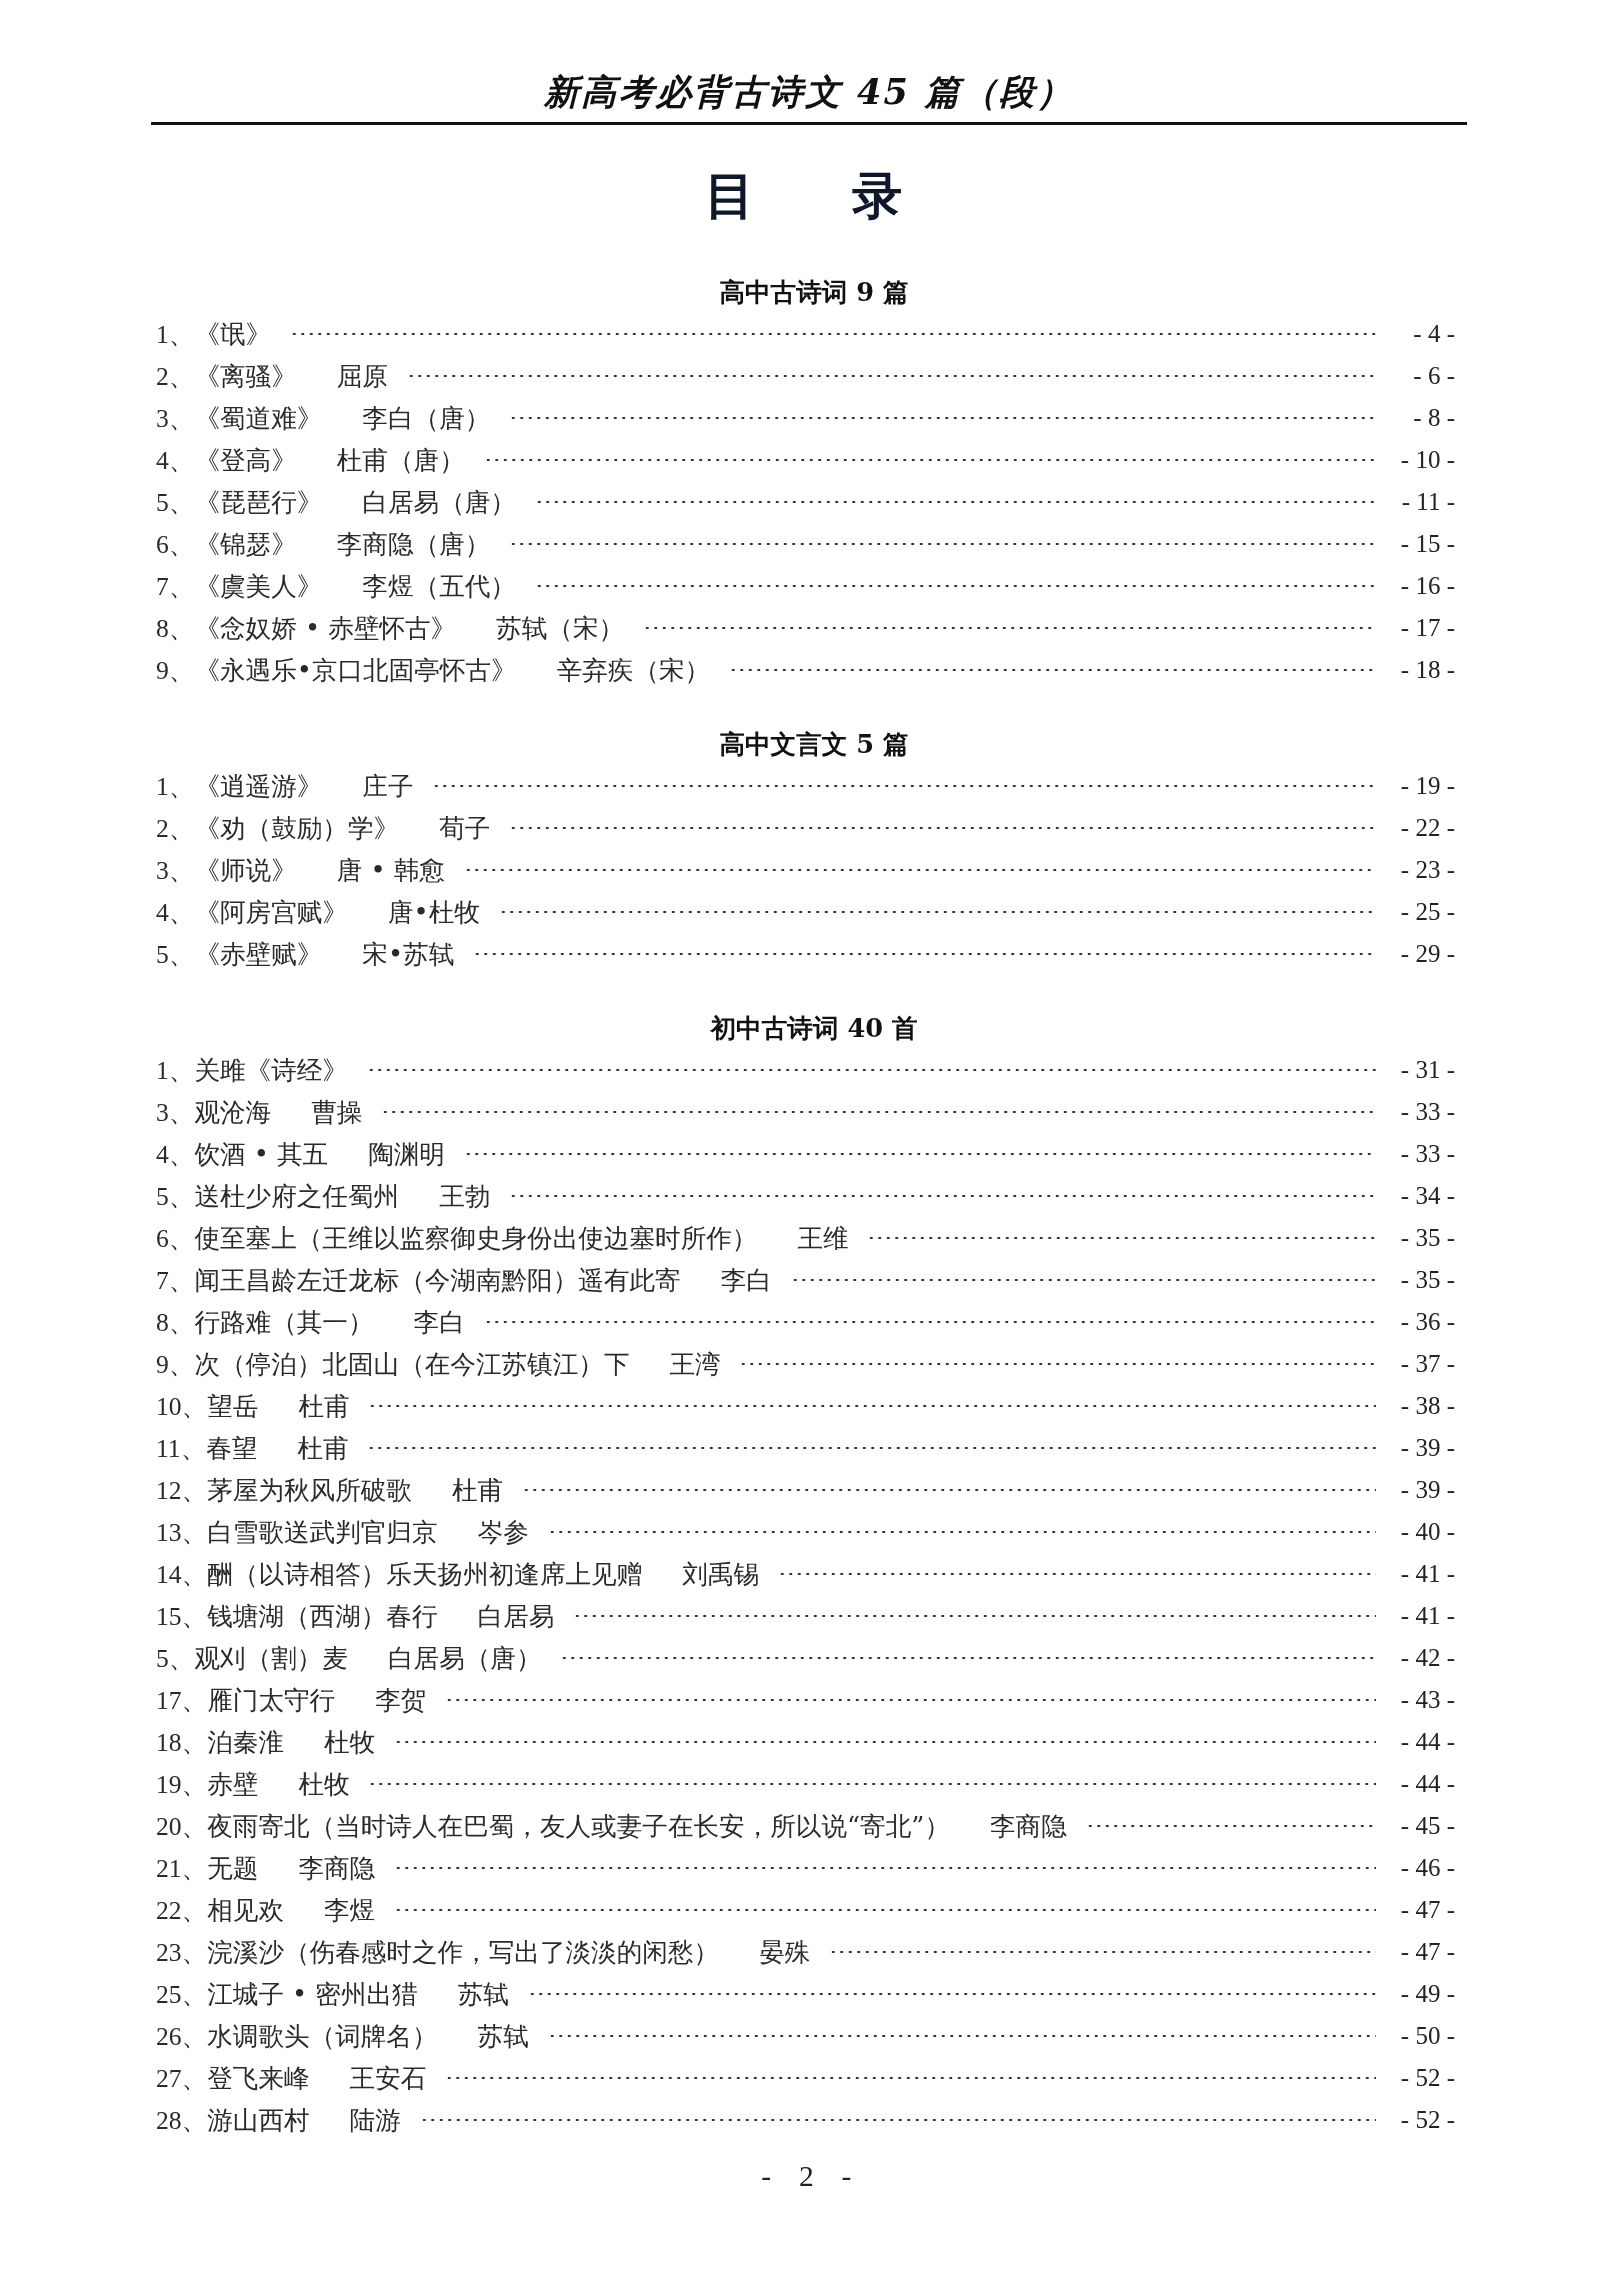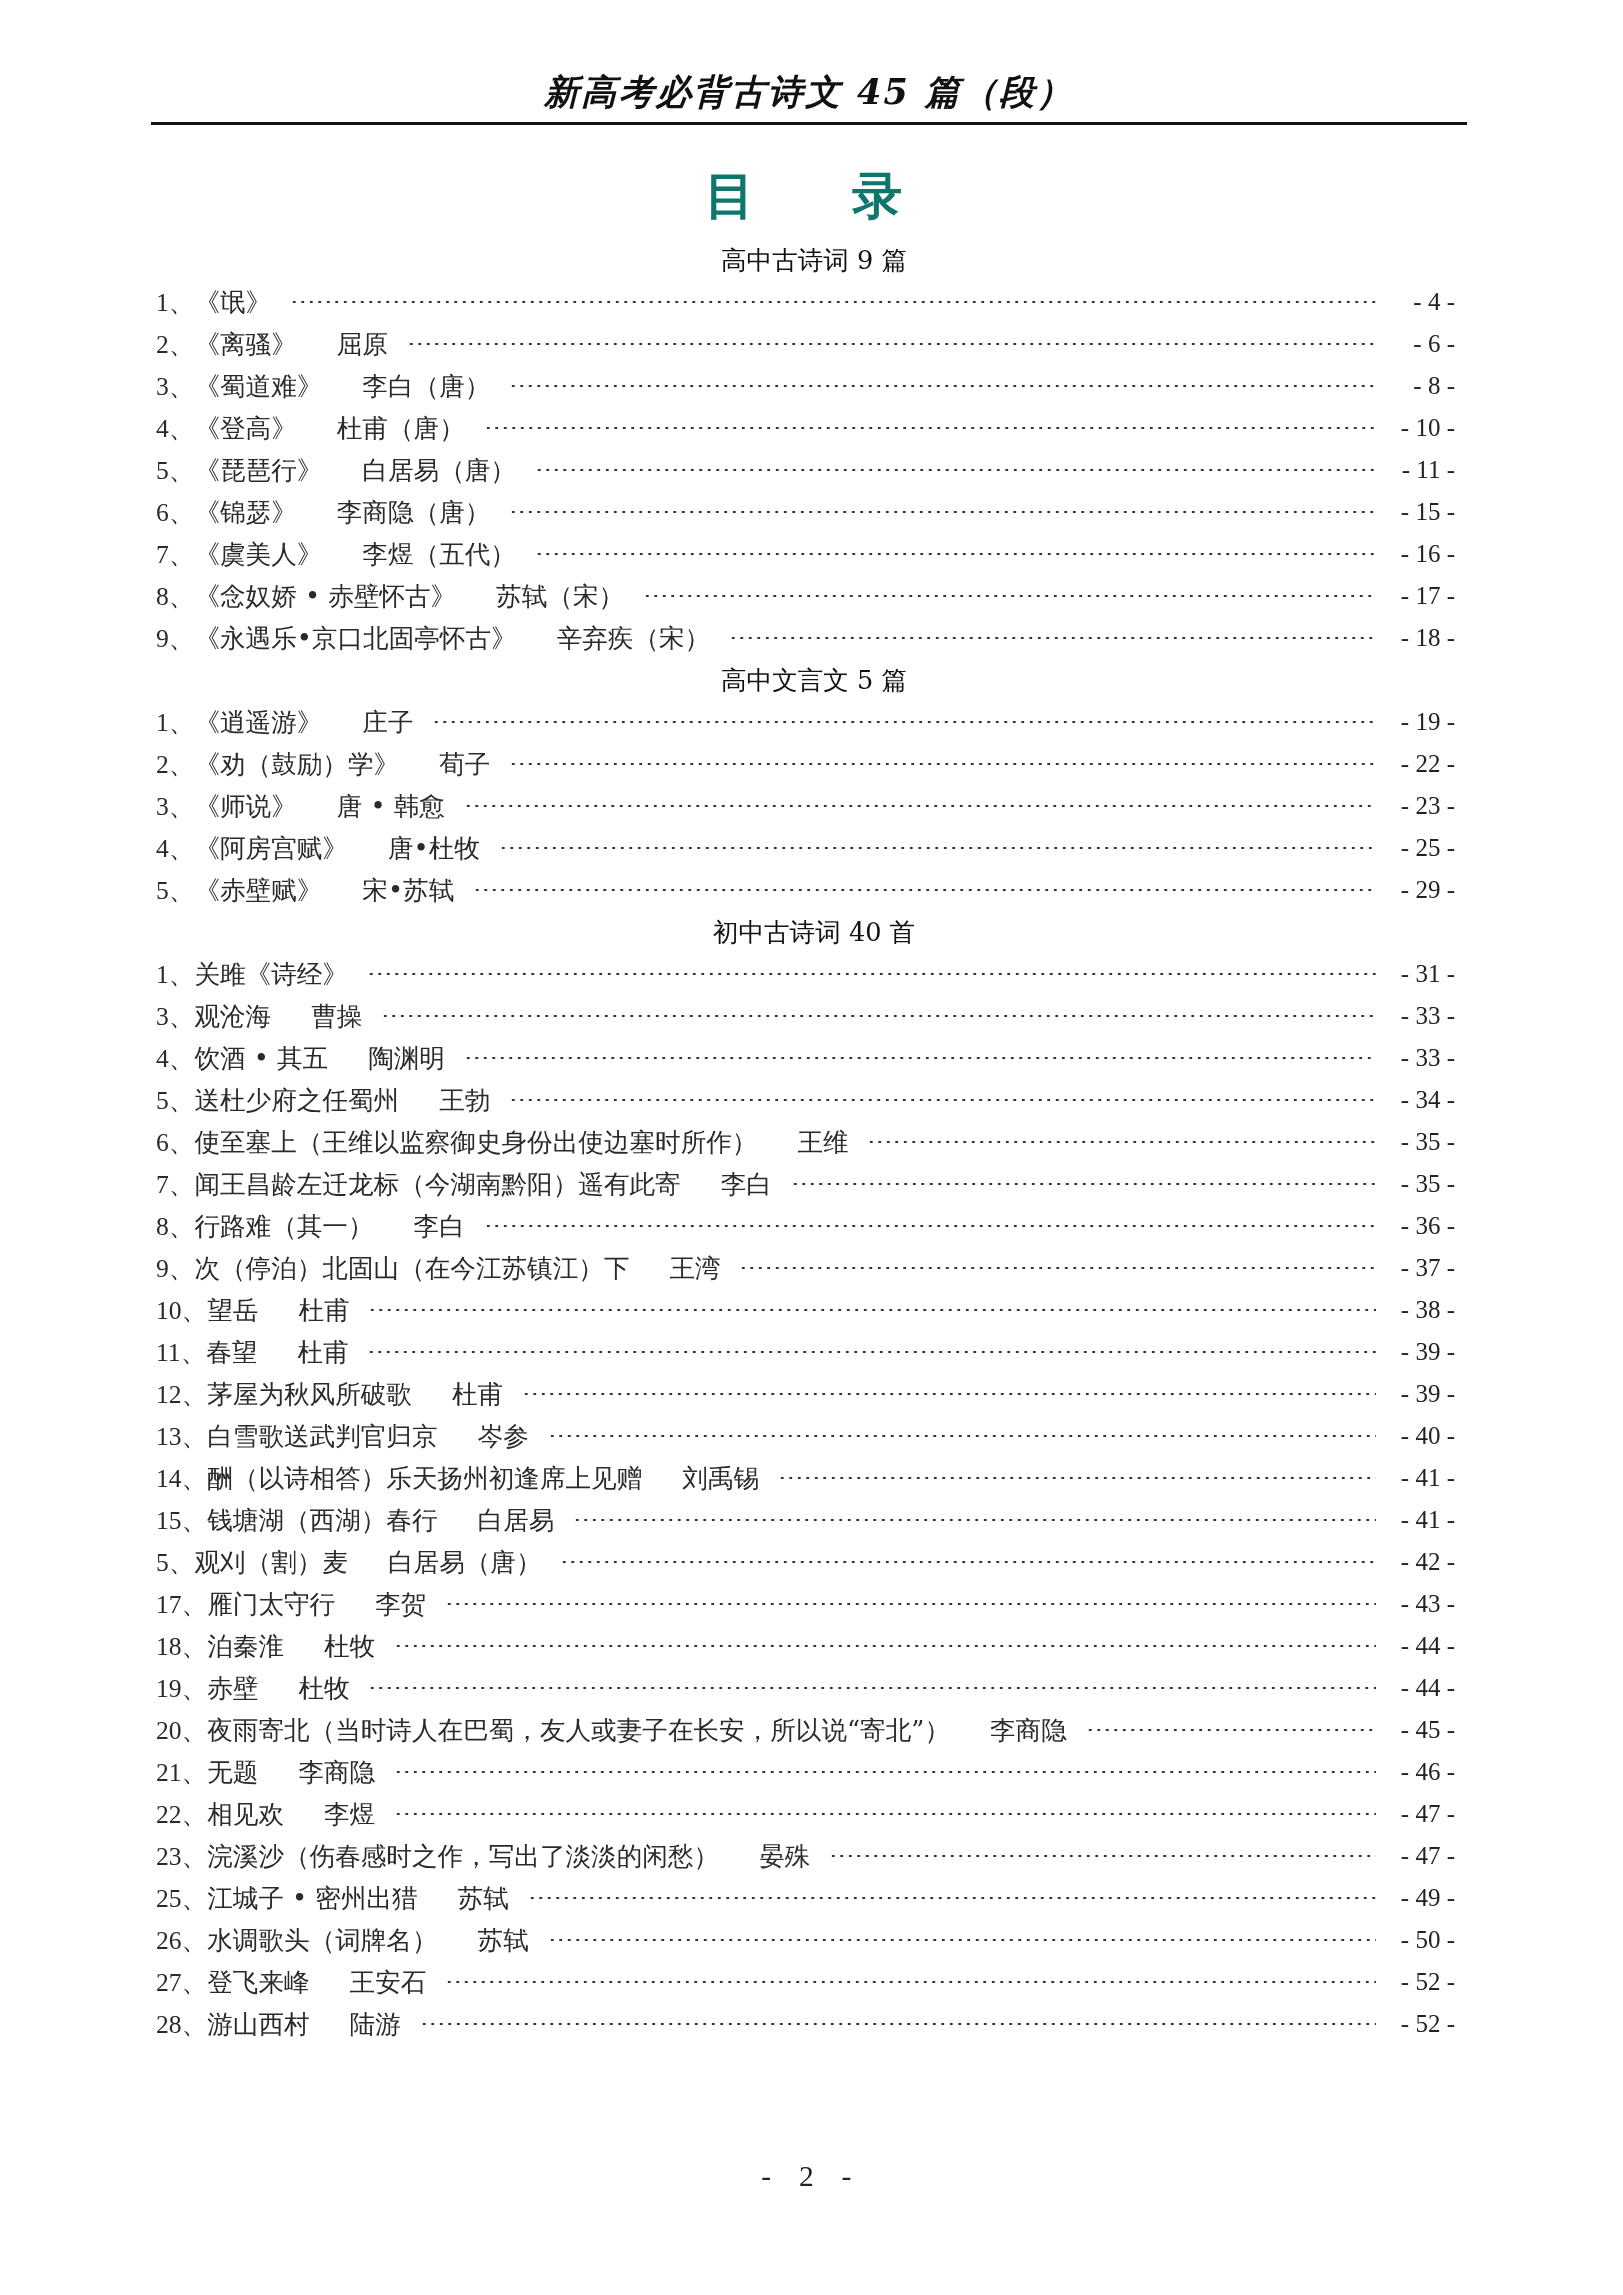--- a/index.html
+++ b/index.html
@@ -45,36 +45,37 @@
       left: 0;
       top: 164px;
       width: 1623px;
       text-align: center;
       font-size: 50px;
       font-weight: bold;
       line-height: 63px;
       letter-spacing: 40px;
       padding-left: 24px;
       box-sizing: border-box;
-      color: #0f766e;
+      color: #0f172a;
     }
     .toc {
       position: absolute;
       left: 156px;
       top: 239px;
       width: 1299px;
     }
     .section-heading {
       height: 42px;
       line-height: 42px;
       text-align: center;
       font-size: 25.6px;
-      font-weight: normal;
+      font-weight: bold;
       color: #111;
       padding-left: 17px;
+      margin-top: 32px;
     }
     .toc-row {
       height: 42px;
       display: flex;
       align-items: center;
       font-size: 25.6px;
       line-height: 42px;
       color: #2a2a2a;
       white-space: nowrap;
       cursor: pointer;

